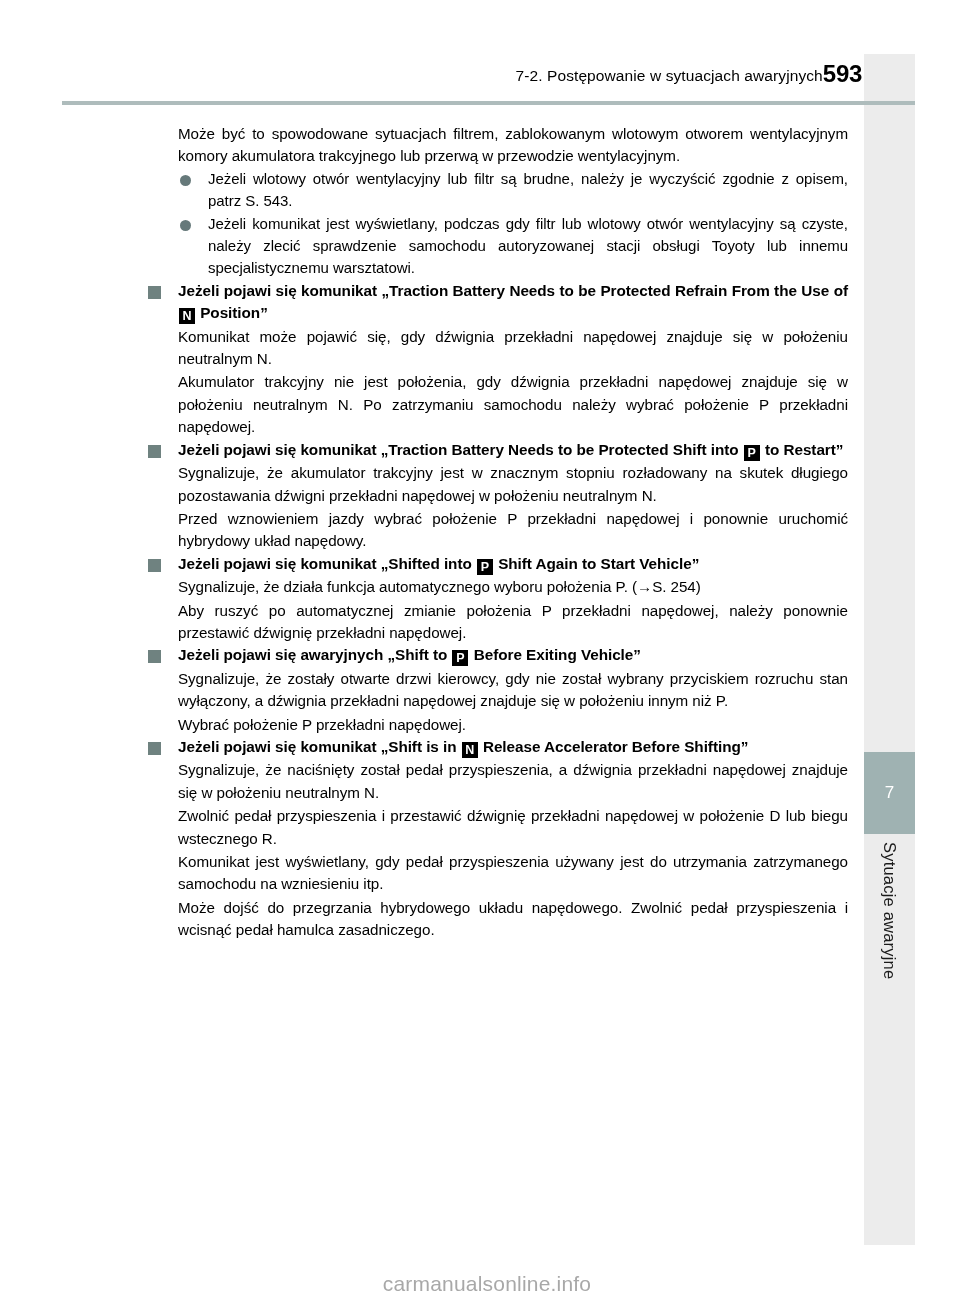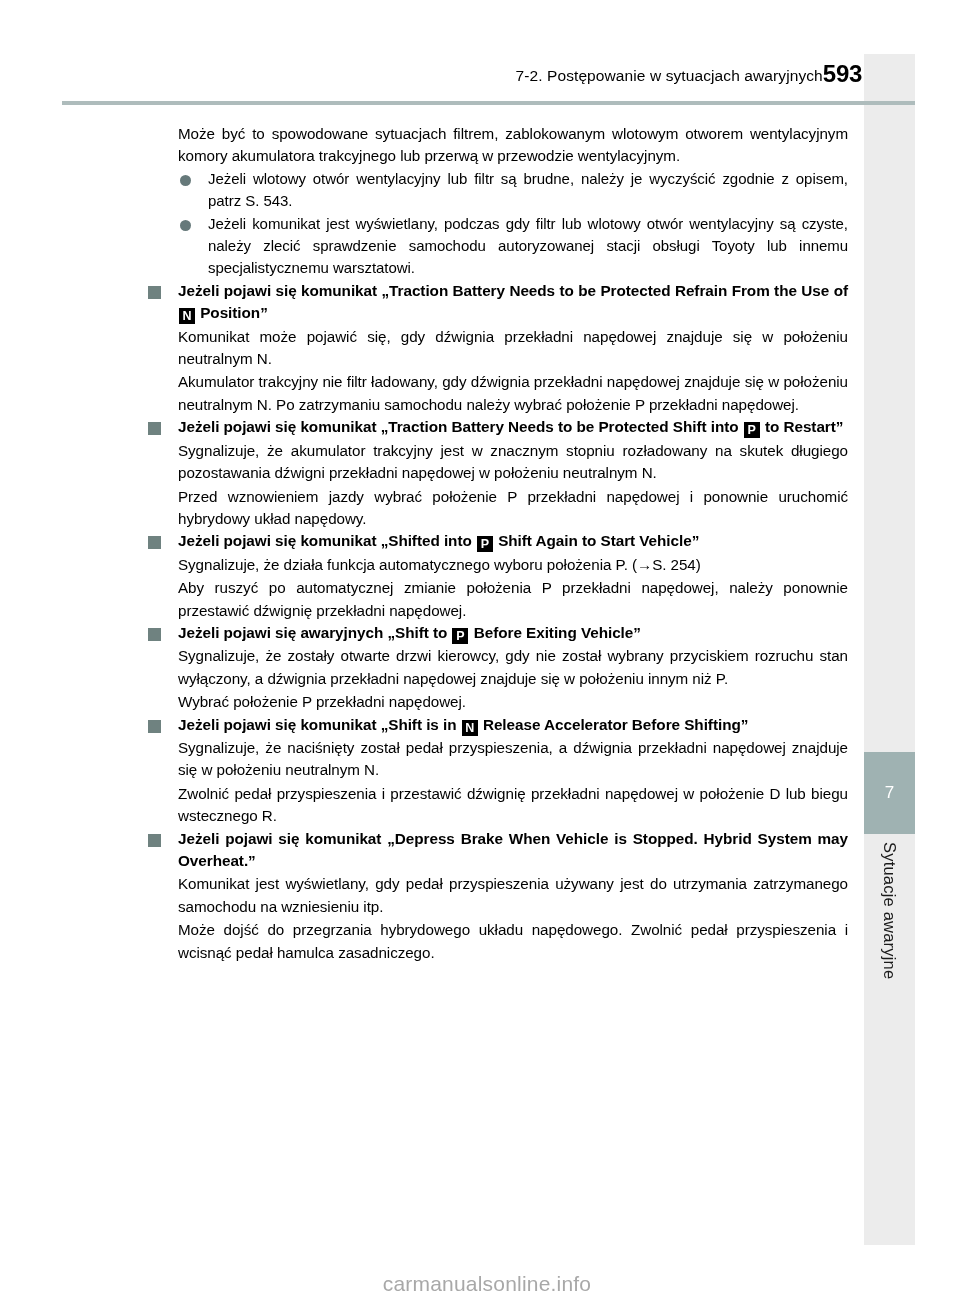--- a/index.html
+++ b/index.html
@@ -233,21 +233,21 @@
       <span>Jeżeli komunikat jest wyświetlany, podczas gdy filtr lub wlotowy otwór wentylacyjny są czyste, należy zlecić sprawdzenie samochodu autoryzowanej stacji obsługi Toyoty lub innemu specjalistycznemu warsztatowi.</span>
     </div>
   </div>
 
   <div class="sec">
     <div class="sec-head">
       <span class="sq-bullet"></span>
       <span>Jeżeli pojawi się komunikat „Traction Battery Needs to be Protected Refrain From the Use of </span><span class="gearbox">N</span><span> Position”</span>
     </div>
     <div class="para">Komunikat może pojawić się, gdy dźwignia przekładni napędowej znajduje się w położeniu neutralnym N.</div>
-    <div class="para">Akumulator trakcyjny nie filtr ładowany, gdy dźwignia przekładni napędowej znajduje się w położeniu neutralnym N. Po zatrzymaniu samochodu należy wybrać położenie P przekładni napędowej.</div>
+    <div class="para">Akumulator trakcyjny nie jest położenia, gdy dźwignia przekładni napędowej znajduje się w położeniu neutralnym N. Po zatrzymaniu samochodu należy wybrać położenie P przekładni napędowej.</div>
   </div>
 
   <div class="sec">
     <div class="sec-head">
       <span class="sq-bullet"></span>
       <span>Jeżeli pojawi się komunikat „Traction Battery Needs to be Protected Shift into </span><span class="gearbox">P</span><span> to Restart”</span>
     </div>
     <div class="para">Sygnalizuje, że akumulator trakcyjny jest w znacznym stopniu rozładowany na skutek długiego pozostawania dźwigni przekładni napędowej w położeniu neutralnym N.</div>
     <div class="para">Przed wznowieniem jazdy wybrać położenie P przekładni napędowej i ponownie uruchomić hybrydowy układ napędowy.</div>
   </div>
@@ -275,23 +275,19 @@
   <div class="sec">
     <div class="sec-head">
       <span class="sq-bullet"></span>
       <span>Jeżeli pojawi się komunikat „Shift is in </span><span class="gearbox">N</span><span> Release Accelerator Before Shifting”</span>
     </div>
     <div class="para">Sygnalizuje, że naciśnięty został pedał przyspieszenia, a dźwignia przekładni napędowej znajduje się w położeniu neutralnym N.</div>
     <div class="para">Zwolnić pedał przyspieszenia i przestawić dźwignię przekładni napędowej w położenie D lub biegu wstecznego R.</div>
   </div>
 
   <div class="sec">
-    <div class="sec-head">
-      <span class="sq-bullet"></span>
-      <span>Jeżeli pojawi się komunikat „Depress Brake When Vehicle is Stopped. Hybrid System may Overheat.”</span>
-    </div>
     <div class="para">Komunikat jest wyświetlany, gdy pedał przyspieszenia używany jest do utrzymania zatrzymanego samochodu na wzniesieniu itp.</div>
     <div class="para">Może dojść do przegrzania hybrydowego układu napędowego. Zwolnić pedał przyspieszenia i wcisnąć pedał hamulca zasadniczego.</div>
   </div>
 
 </div>
 
 <div id="watermark">carmanualsonline.info</div>
 
 </body></html>

